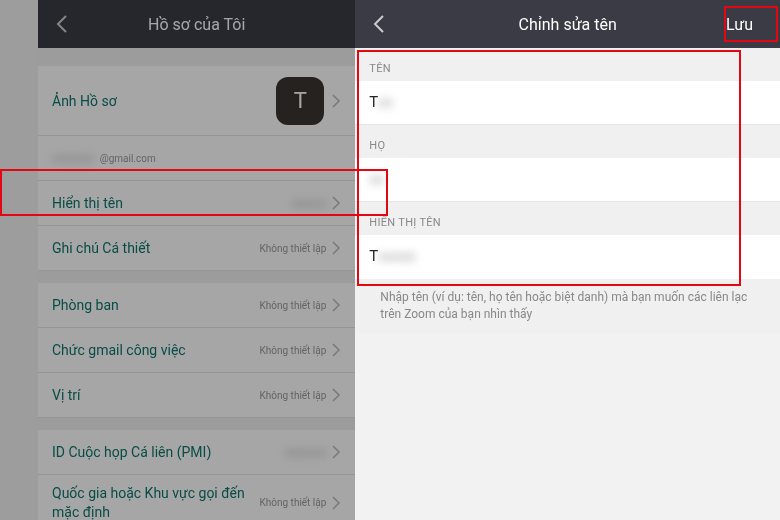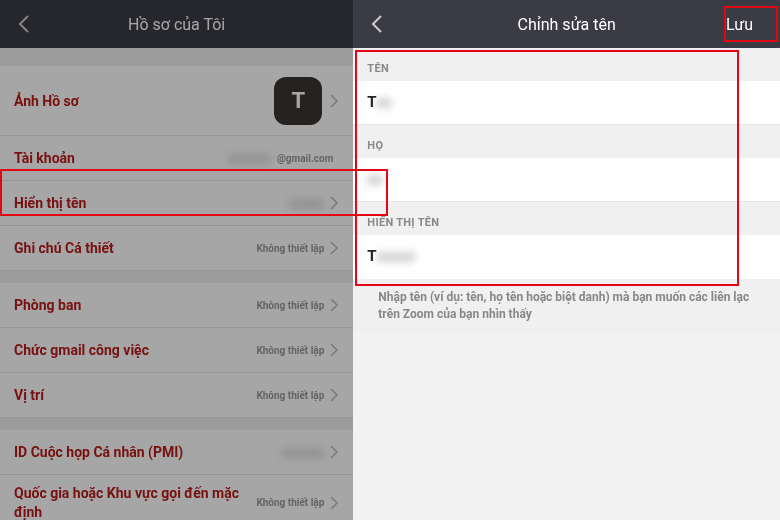--- a/index.html
+++ b/index.html
@@ -1,36 +1,36 @@
 <!DOCTYPE html>
 <html><head>
   <meta charset="utf-8">
   <style>
     * { margin: 0; padding: 0; box-sizing: border-box; font-family: -apple-system, BlinkMacSystemFont, "Segoe UI", Roboto, sans-serif; }
     body { background: #000; width: 780px; height: 520px; overflow: hidden; display: flex; }
     
     .panel { position: relative; background: #f2f2f2; }
-    .panel-left { width: 390px; height: 520px; }
+    .panel-left { width: 390px; height: 520px; padding-left: 38px; }
     .panel-right { width: 471px; height: 520px; }
     
     
     .dim-overlay { position: absolute; inset: 0; background: rgba(0,0,0,0.35); pointer-events: none; z-index: 20; }
     
     .header { background: #3b3b45; height: 48px; display: flex; align-items: center; justify-content: center; position: relative; color: #fff; }
     .header-back { position: absolute; left: 12px; top: 50%; transform: translateY(-50%); width: 24px; height: 24px; display: flex; align-items: center; justify-content: center; cursor: pointer; }
     .header-back svg { width: 12px; height: 18px; }
     .header-title { font-size: 16px; font-weight: 400; color: #fff; }
     .header-save { position: absolute; right: 12px; top: 50%; transform: translateY(-50%); font-size: 16px; color: #fff; padding: 4px 15px; cursor: pointer; }
     
-    .content { background: #f0f0f0; font-weight: bold; }
+    .content { background: #f0f0f0; }
     
     
     .row { background: #fff; display: flex; align-items: center; padding: 0 14px; min-height: 45px; border-bottom: 1px solid #e5e5e5; }
     .row-tall { min-height: 70px; }
-    .row-label { flex: 1; font-size: 14px; color: #b91c1c; }
+    .row-label { flex: 1; font-size: 14px; color: #0f766e; }
     .row-value { font-size: 10px; color: #999; margin-right: 6px; }
     .row-blur { filter: blur(4px); color: #bbb; font-size: 14px; margin-right: 6px; }
     .chevron svg { width: 9px; height: 14px; display: block; }
     .section-gap { height: 18px; background: #f0f0f0; }
     .section-gap-sm { height: 12px; background: #f0f0f0; }
     
     .avatar { width: 48px; height: 48px; border-radius: 12px; background: #3a3532; color: #fff; display: flex; align-items: center; justify-content: center; font-size: 22px; margin-right: 8px; }
     .field-label { font-size: 11px; color: #888; padding: 14px 14px 6px; background: #f0f0f0; letter-spacing: 0.3px; }
     .field-input { background: #fff; padding: 12px 14px; min-height: 44px; border-bottom: 1px solid #e5e5e5; font-size: 15px; color: #222; }
     .field-input .blur { filter: blur(4px); color: #999; font-size: 15px; }
@@ -66,21 +66,20 @@
           <span>T</span>
         </div>
       <span class="chevron">
           <svg viewBox="0 0 9 14">
             <path d="M1 1 L7 7 L1 13" fill="none" stroke="#bbb" stroke-width="1.5"></path>
           </svg>
         </span>
     </div>
 
     <div class="row">
-      <div class="row-label">Tài khoản</div>
       <div class="row-blur">xxxxxx</div>
       <div class="row-value">@gmail.com</div>
     </div>
 
     <div class="row">
       <div class="row-label">Hiển thị tên</div>
       <div class="row-blur">xxxxx</div>
       <span class="chevron">
           <svg viewBox="0 0 9 14">
             <path d="M1 1 L7 7 L1 13" fill="none" stroke="#bbb" stroke-width="1.5"></path>
@@ -126,21 +125,21 @@
       <span class="chevron">
           <svg viewBox="0 0 9 14">
             <path d="M1 1 L7 7 L1 13" fill="none" stroke="#bbb" stroke-width="1.5"></path>
           </svg>
         </span>
     </div>
 
     <div class="section-gap-sm"></div>
 
     <div class="row">
-      <div class="row-label">ID Cuộc họp Cá nhân (PMI)</div>
+      <div class="row-label">ID Cuộc họp Cá liên (PMI)</div>
       <div class="row-blur">xxxxxx</div>
       <span class="chevron">
           <svg viewBox="0 0 9 14">
             <path d="M1 1 L7 7 L1 13" fill="none" stroke="#bbb" stroke-width="1.5"></path>
           </svg>
         </span>
     </div>
 
     <div class="row" style="min-height:56px">
       <div class="row-label" style="line-height:1.3">Quốc gia hoặc Khu vực gọi đến mặc định</div>

